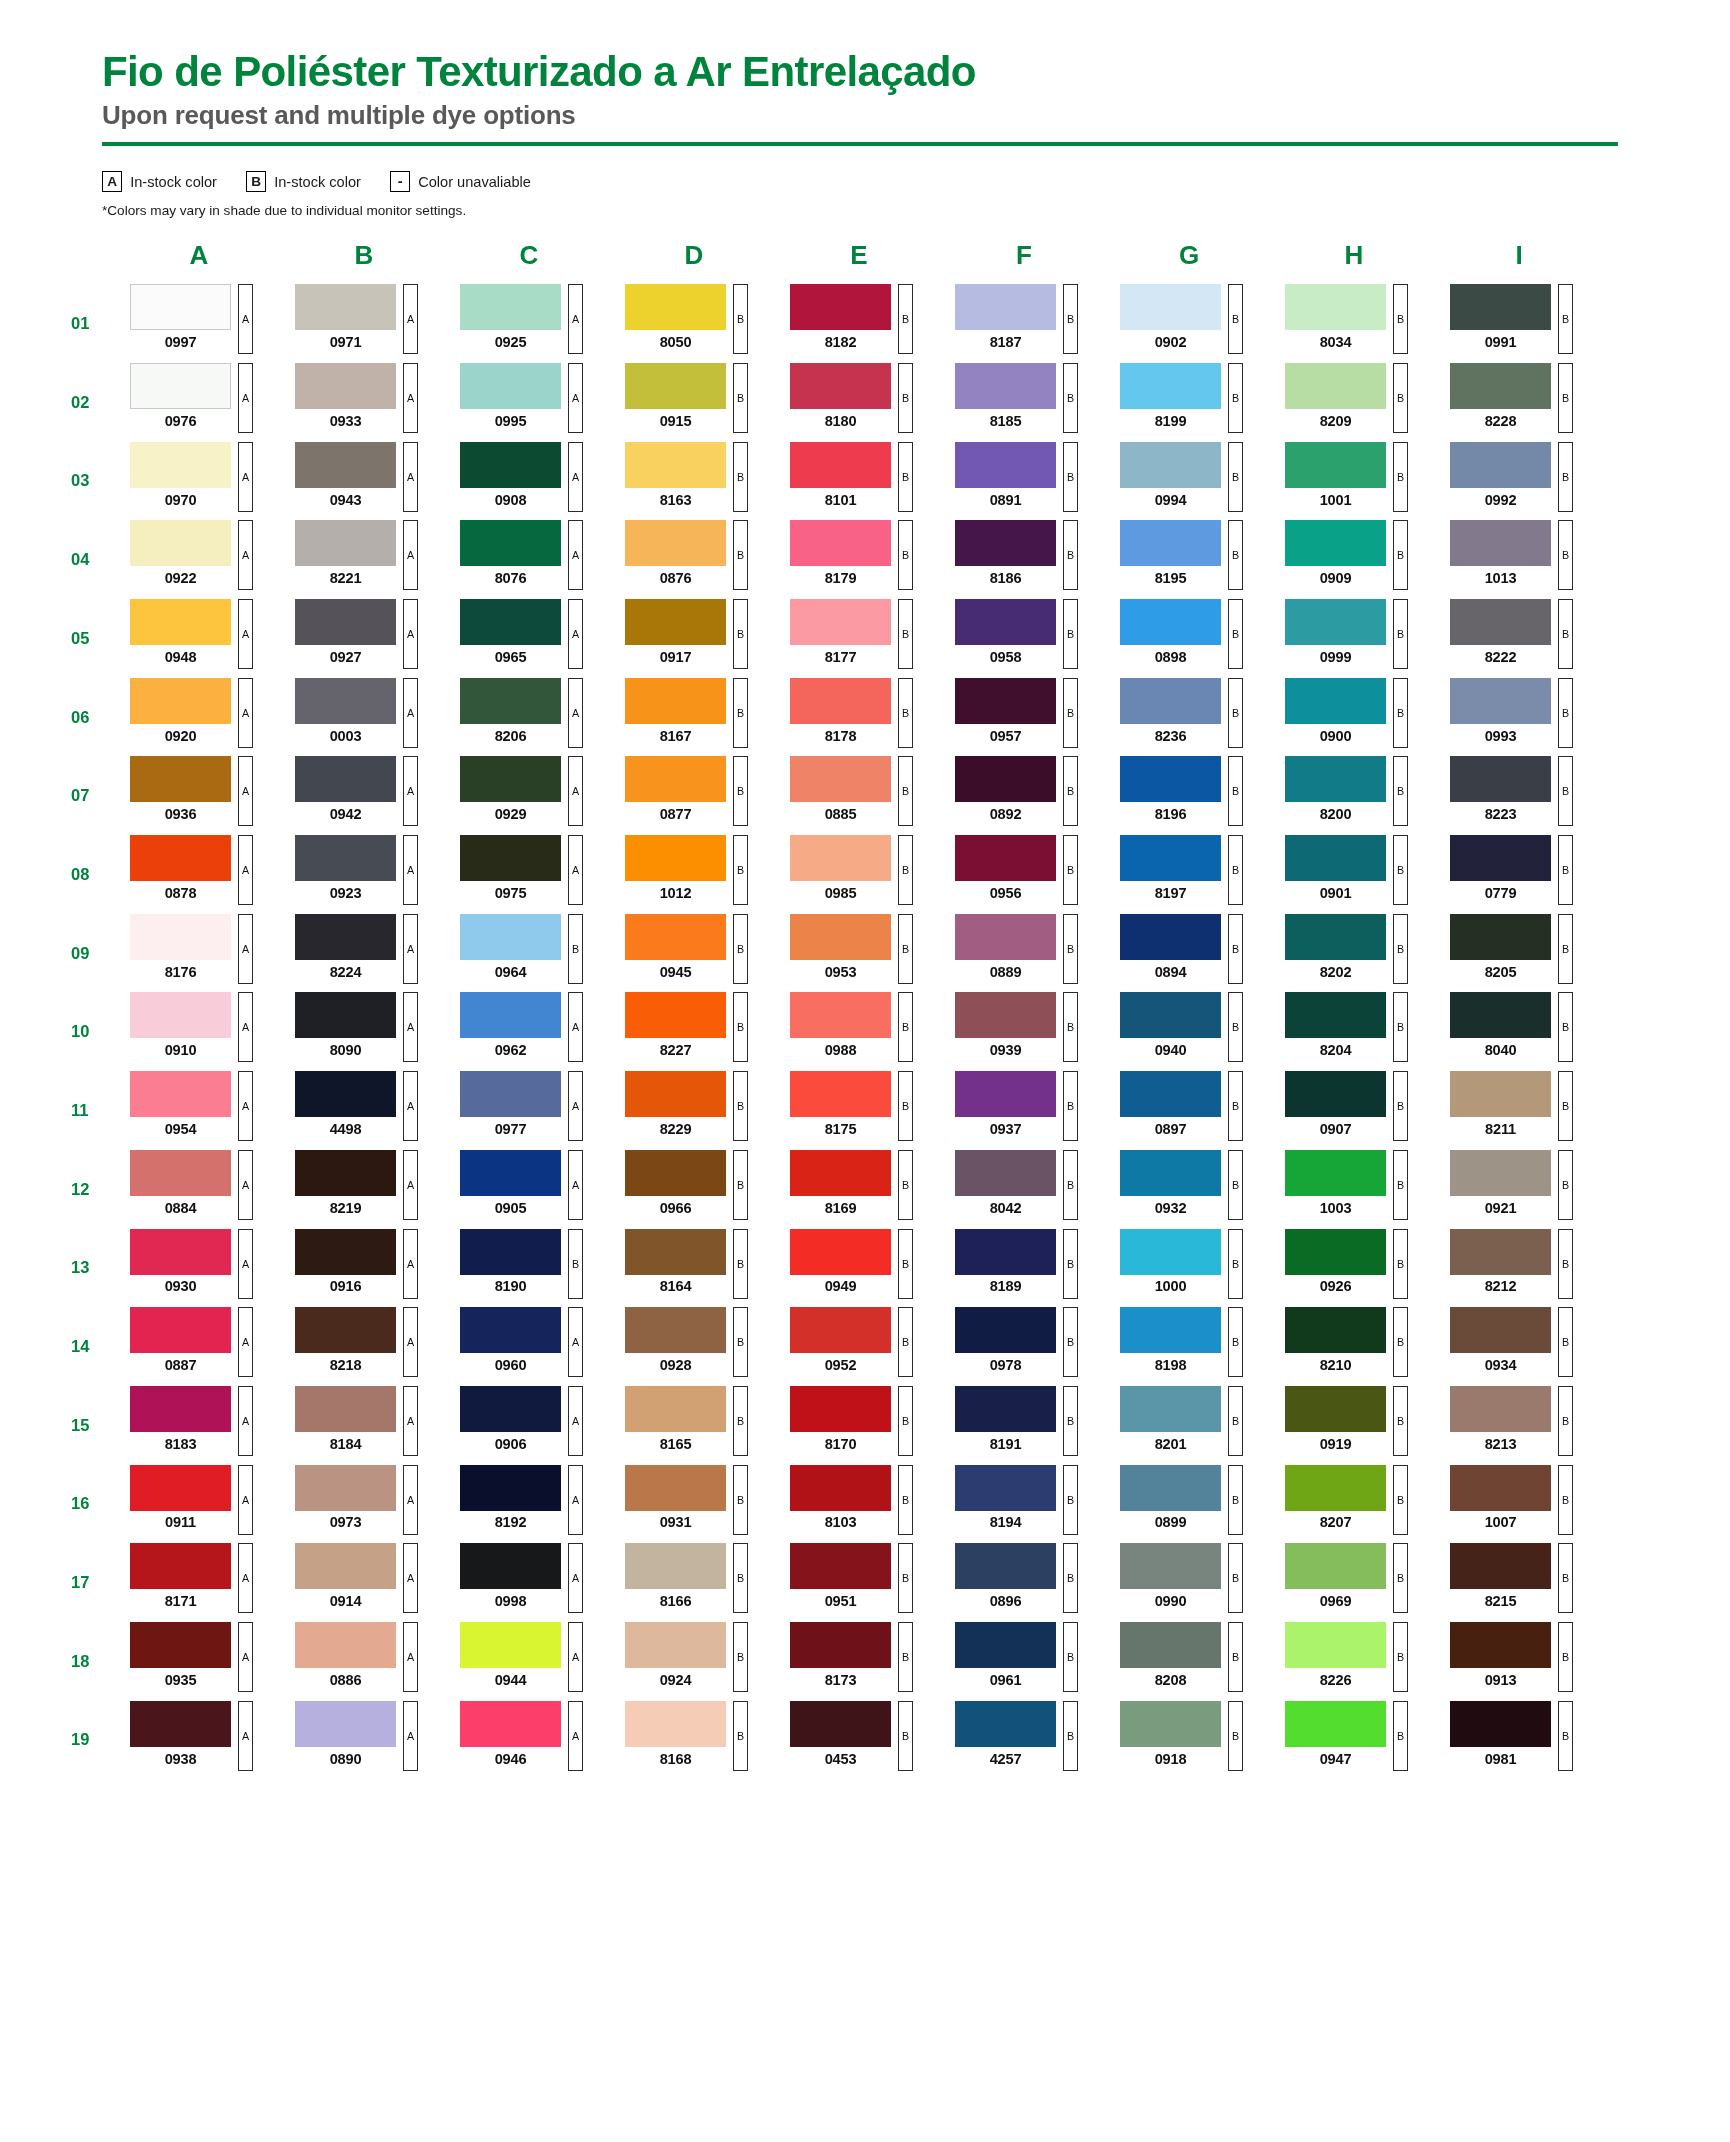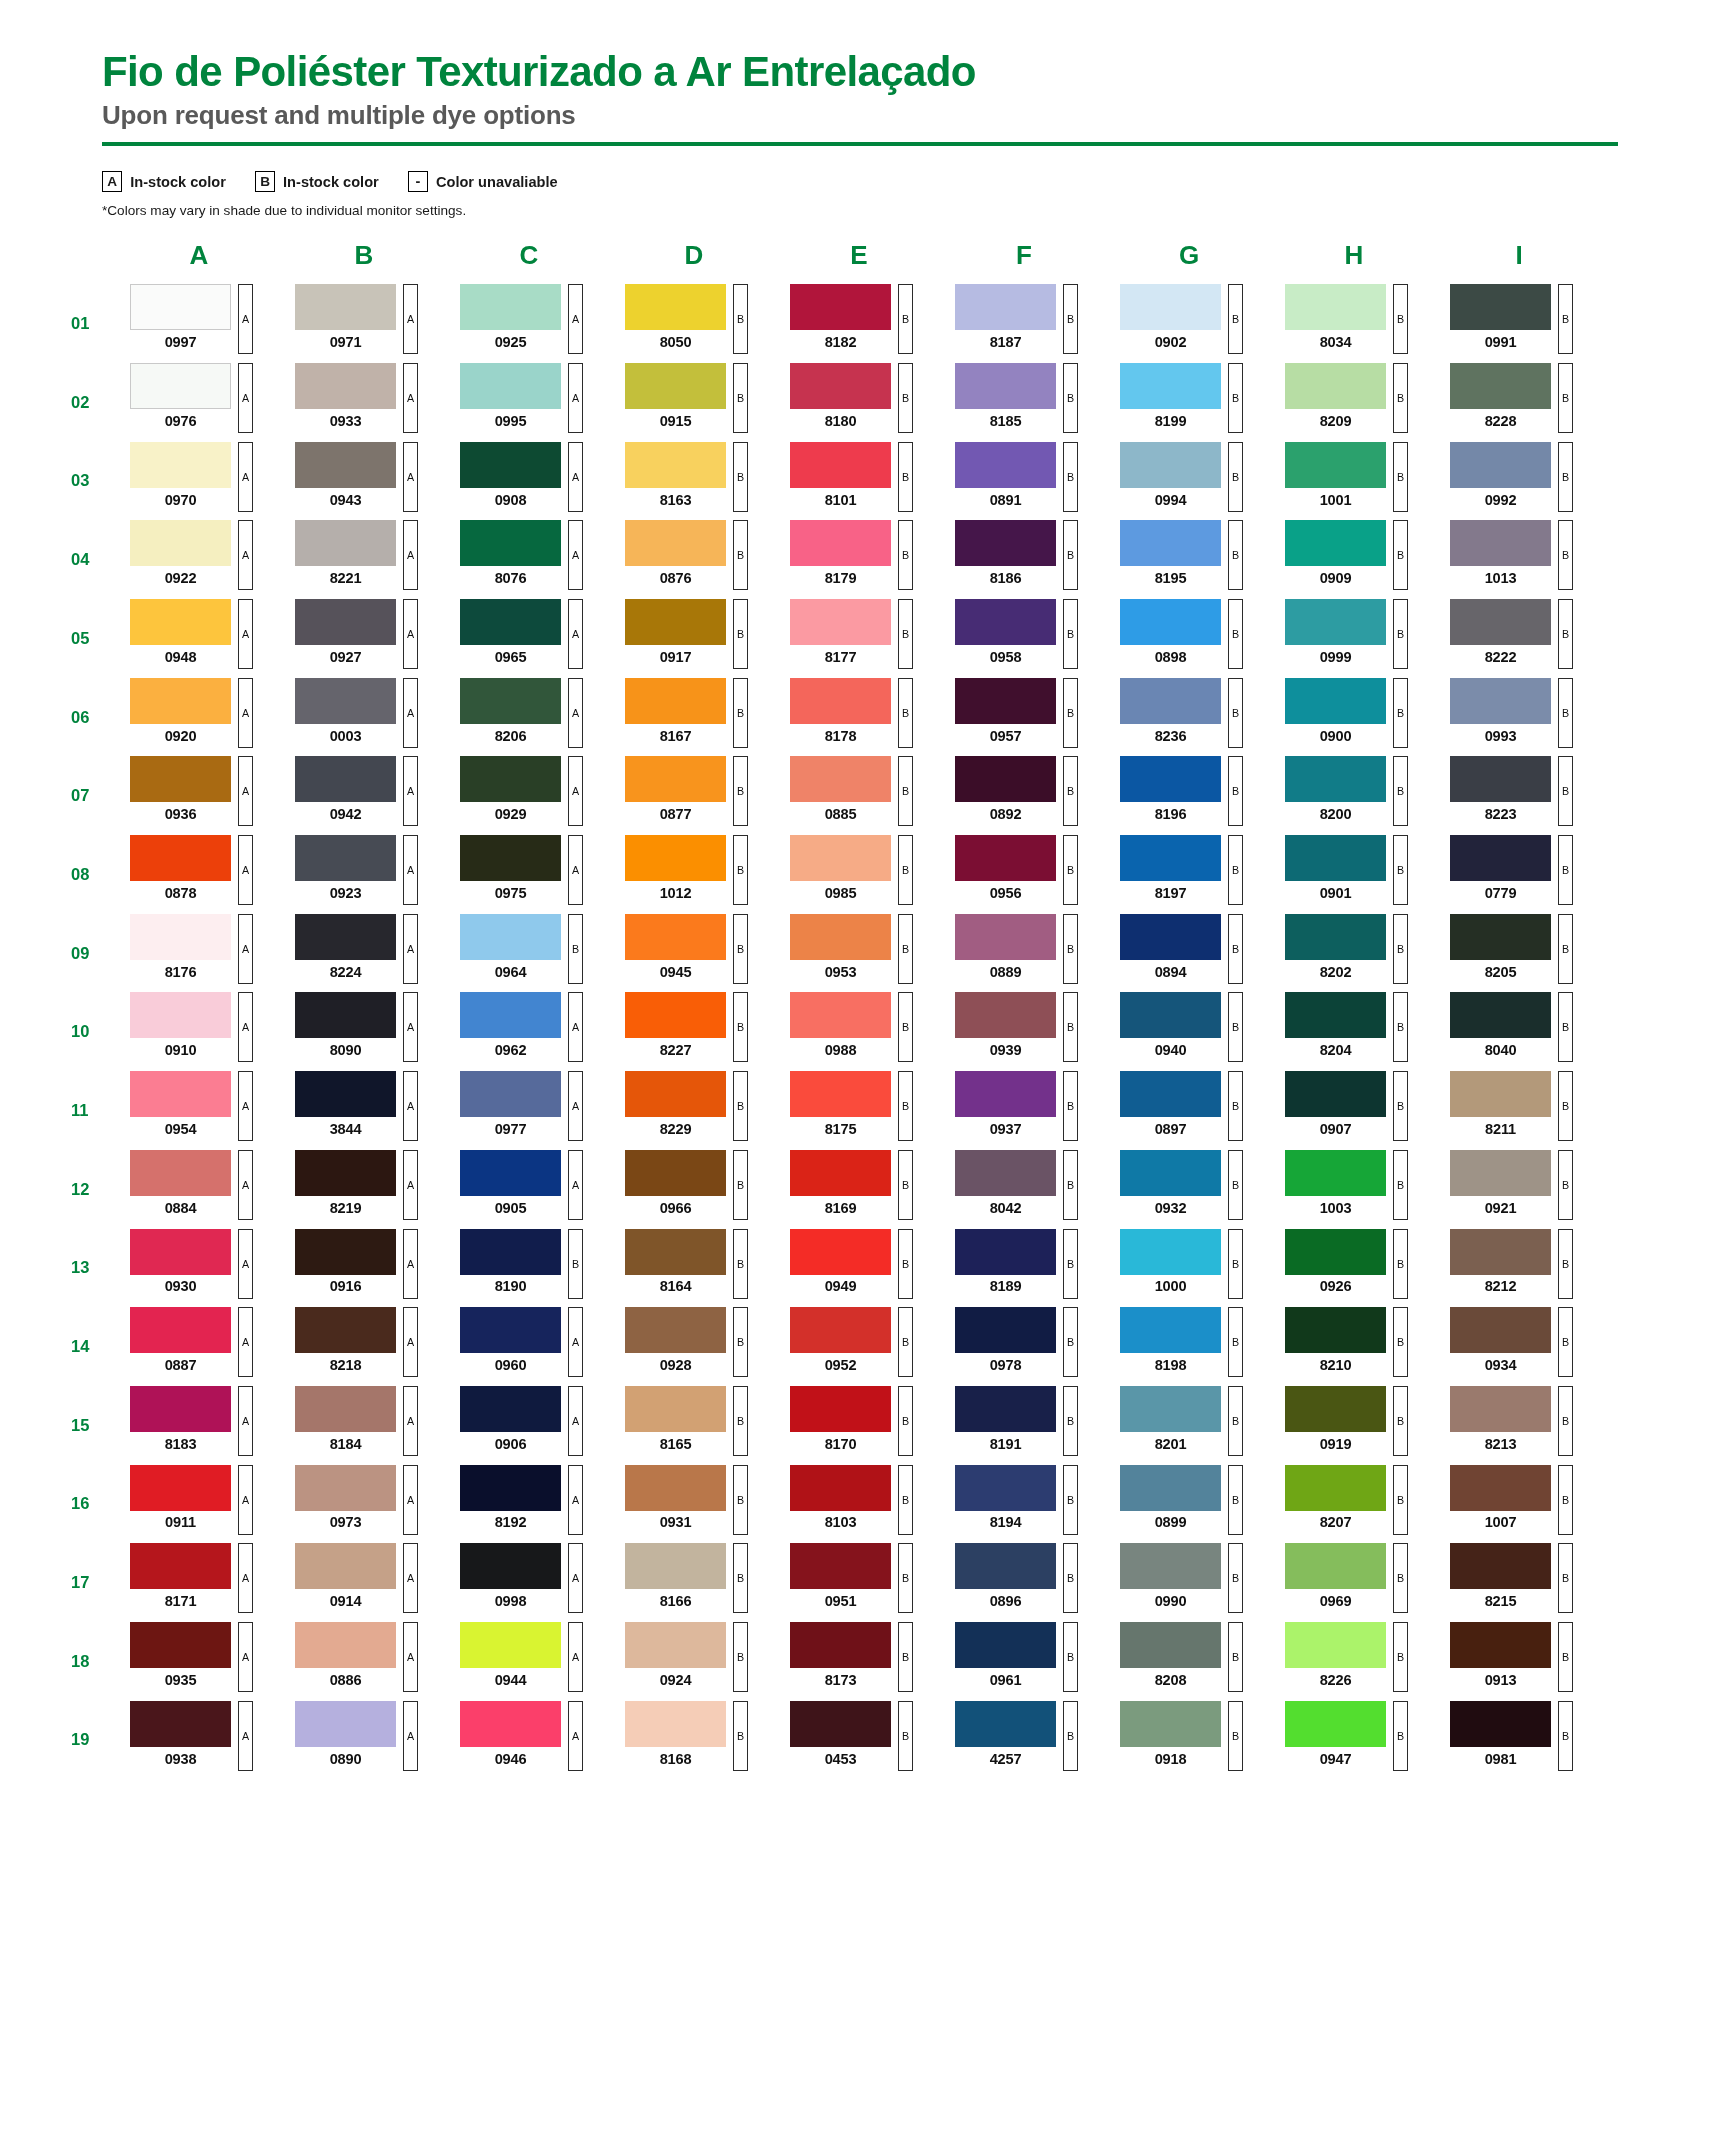--- a/index.html
+++ b/index.html
@@ -31,21 +31,21 @@
     font-size:24px; font-weight:bold; color:#00843d; margin:0 0 11.6px 0;
   }
   .legend-row { display:flex; align-items:center; gap:0; }
   .legend-item { display:flex; align-items:center; margin-right:29px; }
   .badge {
     display:inline-flex; align-items:center; justify-content:center;
     width:20.4px; height:20.4px; border:1.6px solid #000;
     font-size:13.6px; font-weight:bold; background:#fff; line-height:1;
   }
   .badge.dash { font-weight:bold; font-size:14.6px; }
-  .legend-label { font-size:14.6px; margin-left:7.8px; color:#1a1a1a;font-weight:bold; }
+  .legend-label { font-size:14.6px; margin-left:7.8px; color:#1a1a1a; }
   .legend-note { font-size:13.6px; color:#1a1a1a; margin-top:11.6px; }
 
   
   .logo { position:absolute; right:97px; top:-9.7px; width:175px; text-align:center; }
   .logo svg { display:block; margin:0 auto; }
   .logo-word {
     font-size:28px; font-weight:bold; color:#00843d; letter-spacing:3.4px;
     margin-top:1.9px; font-family:"Liberation Sans", sans-serif;
   }
   .logo-tag { font-size:9.2px; color:#00843d; letter-spacing:1.1px; margin-top:1px; }
@@ -1066,21 +1066,21 @@
                   <div class="code">0954</div>
                 </div>
                 <div class="gradebox">A</div>
               </div>
             </td>
             <td class="gap"></td>
             <td class="cell">
               <div class="swatch-holder">
                 <div class="swatch-col">
                   <div class="swatch" style="background: rgb(16, 22, 42);"></div>
-                  <div class="code">3844</div>
+                  <div class="code">4498</div>
                 </div>
                 <div class="gradebox">A</div>
               </div>
             </td>
             <td class="gap"></td>
             <td class="cell">
               <div class="swatch-holder">
                 <div class="swatch-col">
                   <div class="swatch" style="background: rgb(86, 106, 155);"></div>
                   <div class="code">0977</div>

